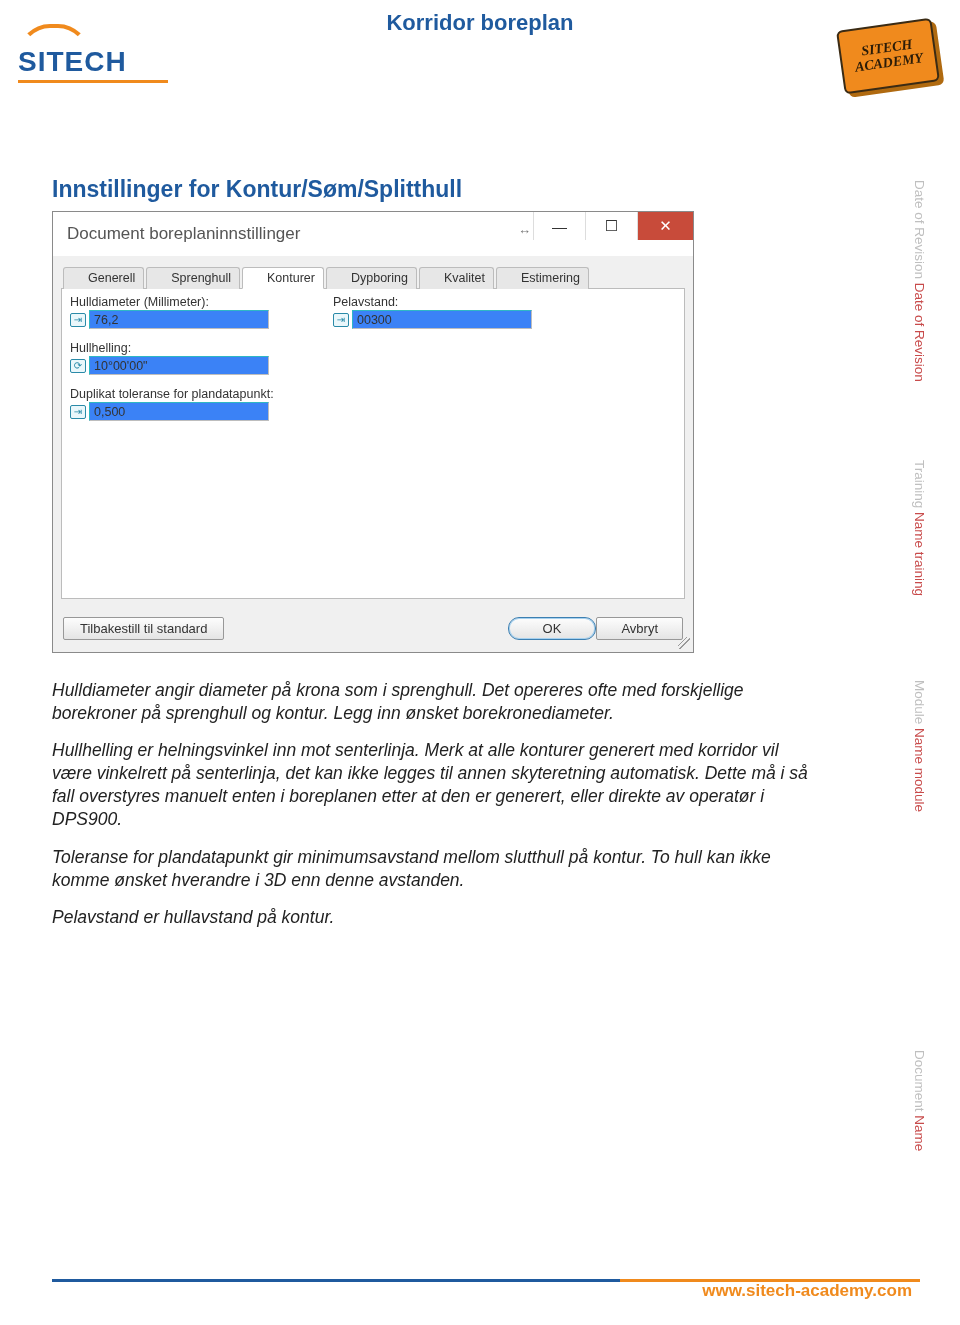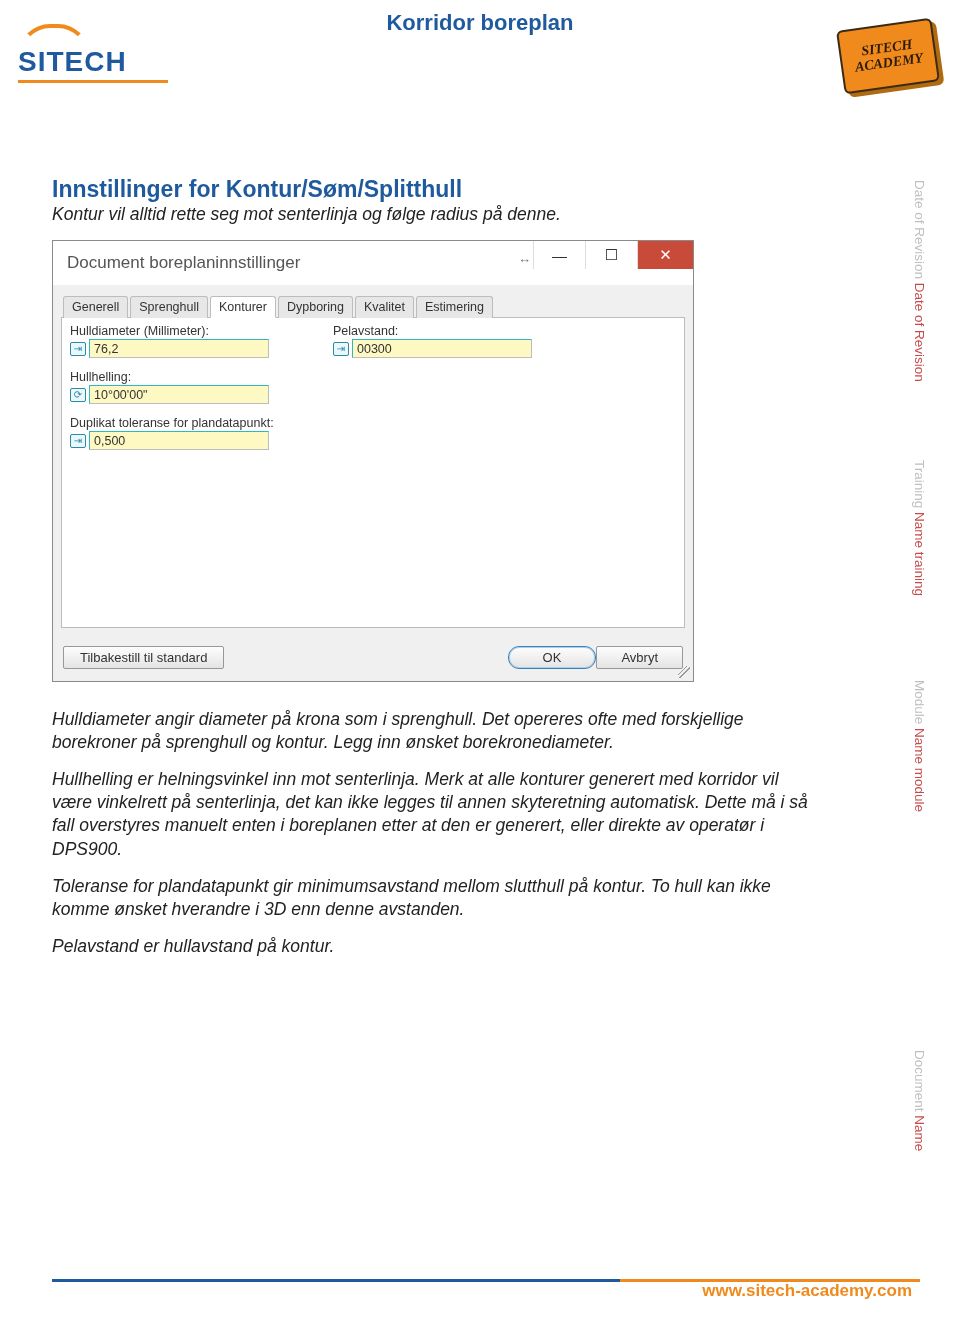--- a/index.html
+++ b/index.html
@@ -126,21 +126,21 @@
   .tabstrip {
     display: flex;
     gap: 2px;
     border-bottom: 1px solid #bcbcbc;
     padding-left: 2px;
   }
   .tab {
     background: #e7e7e7;
     border: 1px solid #bcbcbc;
     border-bottom: none;
-    padding: 3px 8px 3px 8px;
+    padding: 3px 8px 3px 24px;
     font-size: 12.5px;
     border-radius: 3px 3px 0 0;
     position: relative; top: 1px;
     cursor: default;
     text-align: right;
   }
   .tab.active {
     background: #fff;
     border-bottom: 1px solid #fff;
   }
@@ -173,21 +173,21 @@
     background: #eaf7fb;
   }
   .ic.angle::after { content: "⟳"; font-size: 10px; }
   .in {
     width: 180px;
     height: 19px;
     border-top: 1px solid #2fb7c4;
     border-left: 1px solid #2fb7c4;
     border-right: 1px solid #bdbdbd;
     border-bottom: 1px solid #bdbdbd;
-    background: #fef9c3;
+    background: #3b82f6;
     padding: 0 4px;
     font-size: 12.5px;
     line-height: 19px;
   }
 
   .dlg-buttons {
     display: flex;
     padding: 10px 10px 12px 10px;
     align-items: center;
     background: #f0f0f0;
@@ -261,21 +261,20 @@
     <div class="bar"></div>
   </div>
   <div class="academy-badge">
     <span>SITECH</span>
     <span>ACADEMY</span>
   </div>
 </div>
 
 <div class="content">
   <h2 class="section-title">Innstillinger for Kontur/Søm/Splitthull</h2>
-  <p class="body">Kontur vil alltid rette seg mot senterlinja og følge radius på denne.</p>
 
   <div class="dialog" style="position:relative;">
     <div class="dlg-titlebar">
       <span class="dlg-title">Document boreplaninnstillinger</span>
       <span class="resize-h">↔</span>
       <div class="winbtns">
         <div class="winbtn">—</div>
         <div class="winbtn">☐</div>
         <div class="winbtn close">✕</div>
       </div>

